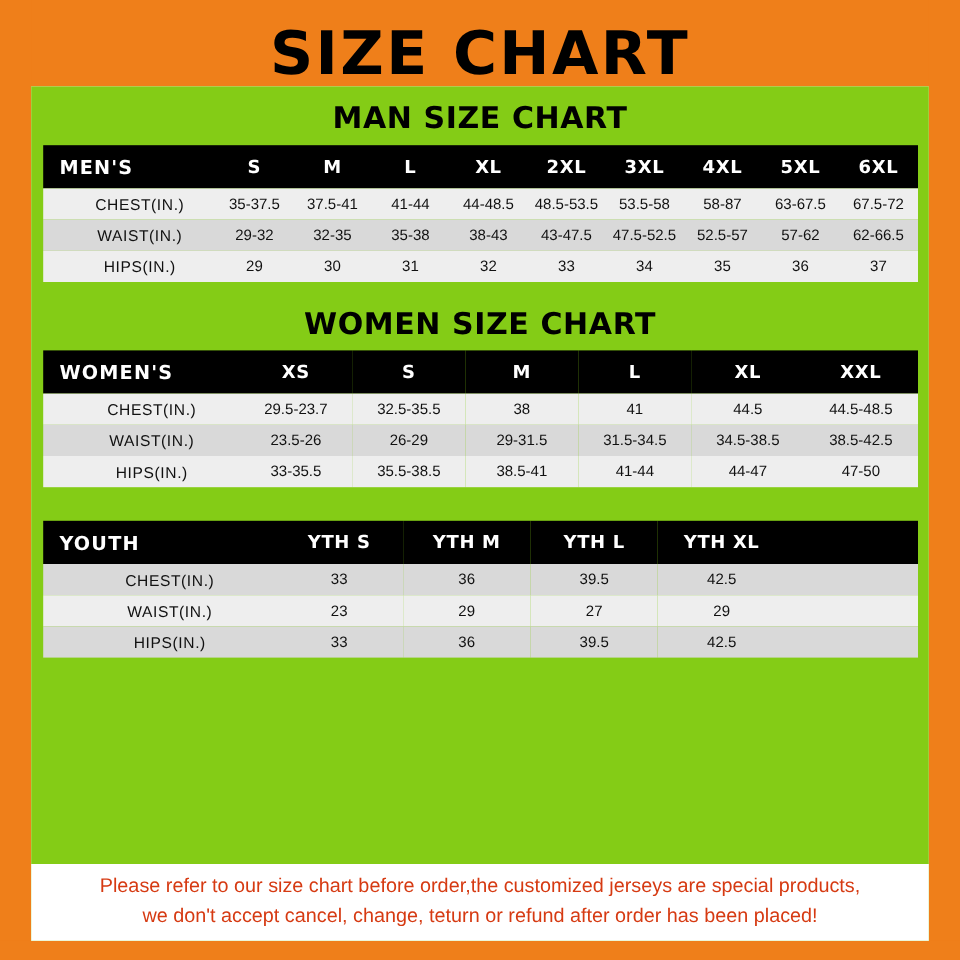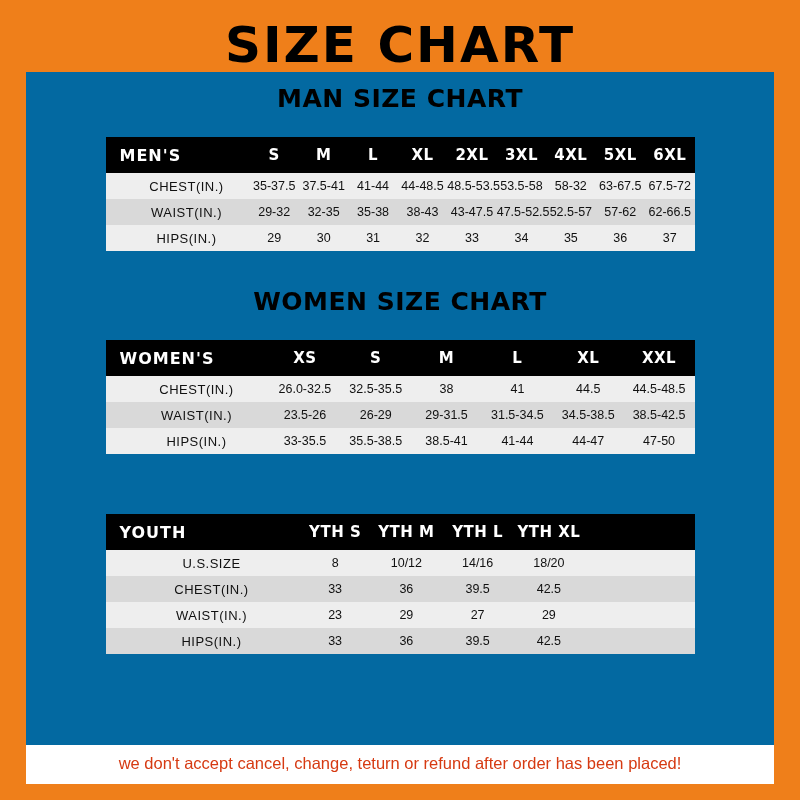--- a/index.html
+++ b/index.html
@@ -53,34 +53,34 @@
     font-size: 50px;
     letter-spacing: 2px;
     color: #000000;
   }
   .content {
     position: absolute;
     left: 26px;
     top: 72px;
     width: 748px;
     height: 712px;
-    background: #0369a1;
+    background: #84cc16;
   }
   .section-title {
     text-align: center;
     font-family: "DejaVu Sans", sans-serif;
     font-weight: bold;
     font-size: 25px;
     color: #000000;
     letter-spacing: 0.5px;
   }
   table.size-table {
     border-collapse: collapse;
-    width: 589px;
-    margin: 16px auto;
+    width: 729px;
+    margin: 0 auto;
     table-layout: fixed;
   }
   table.size-table th,
   table.size-table td {
     text-align: center;
     font-family: "Liberation Sans", sans-serif;
     font-size: 12.5px;
     color: #111111;
     padding: 0;
     height: 26px;
@@ -166,21 +166,21 @@
         </thead>
         <tbody>
           <tr class="odd">
             <td class="rowlabel">CHEST(IN.)</td>
             <td>35-37.5</td>
             <td>37.5-41</td>
             <td>41-44</td>
             <td>44-48.5</td>
             <td>48.5-53.5</td>
             <td>53.5-58</td>
-            <td>58-32</td>
+            <td>58-87</td>
             <td>63-67.5</td>
             <td>67.5-72</td>
           </tr>
           <tr class="even">
             <td class="rowlabel">WAIST(IN.)</td>
             <td>29-32</td>
             <td>32-35</td>
             <td>35-38</td>
             <td>38-43</td>
             <td>43-47.5</td>
@@ -216,21 +216,21 @@
             <th>S</th>
             <th>M</th>
             <th>L</th>
             <th>XL</th>
             <th>XXL</th>
           </tr>
         </thead>
         <tbody>
           <tr class="odd">
             <td class="rowlabel">CHEST(IN.)</td>
-            <td>26.0-32.5</td>
+            <td>29.5-23.7</td>
             <td>32.5-35.5</td>
             <td>38</td>
             <td>41</td>
             <td>44.5</td>
             <td>44.5-48.5</td>
           </tr>
           <tr class="even">
             <td class="rowlabel">WAIST(IN.)</td>
             <td>23.5-26</td>
             <td>26-29</td>
@@ -259,28 +259,20 @@
           <tr>
             <th class="corner" style="width:180px">YOUTH</th>
             <th>YTH S</th>
             <th>YTH M</th>
             <th>YTH L</th>
             <th>YTH XL</th>
             <th style="width:110px"></th>
           </tr>
         </thead>
         <tbody>
-          <tr class="odd">
-            <td class="rowlabel">U.S.SIZE</td>
-            <td>8</td>
-            <td>10/12</td>
-            <td>14/16</td>
-            <td>18/20</td>
-            <td></td>
-          </tr>
           <tr class="even">
             <td class="rowlabel">CHEST(IN.)</td>
             <td>33</td>
             <td>36</td>
             <td>39.5</td>
             <td>42.5</td>
             <td></td>
           </tr>
           <tr class="odd">
             <td class="rowlabel">WAIST(IN.)</td>
@@ -298,16 +290,17 @@
             <td>42.5</td>
             <td></td>
           </tr>
         </tbody>
       </table>
     </div>
 
   </div>
 
   <div class="footer-note">
+    <div>Please refer to our size chart before order,the customized jerseys are special products,</div>
     <div>we don't accept cancel, change, teturn or refund after order has been placed!</div>
   </div>
 
 </div>
 
 </body></html>

